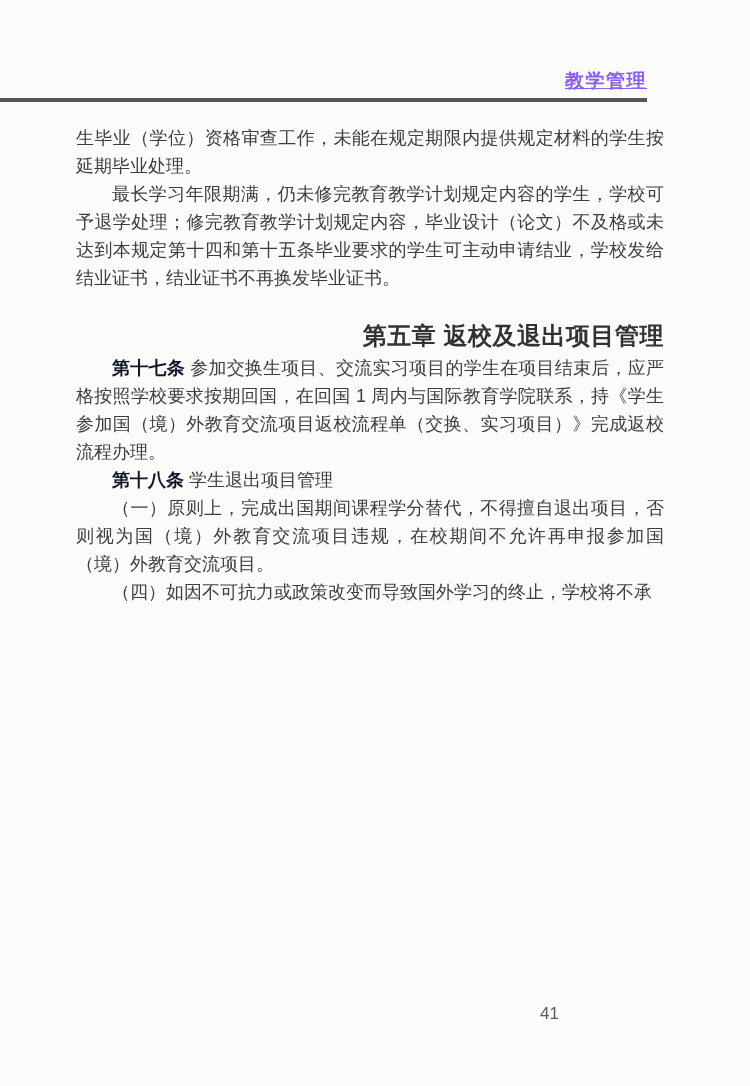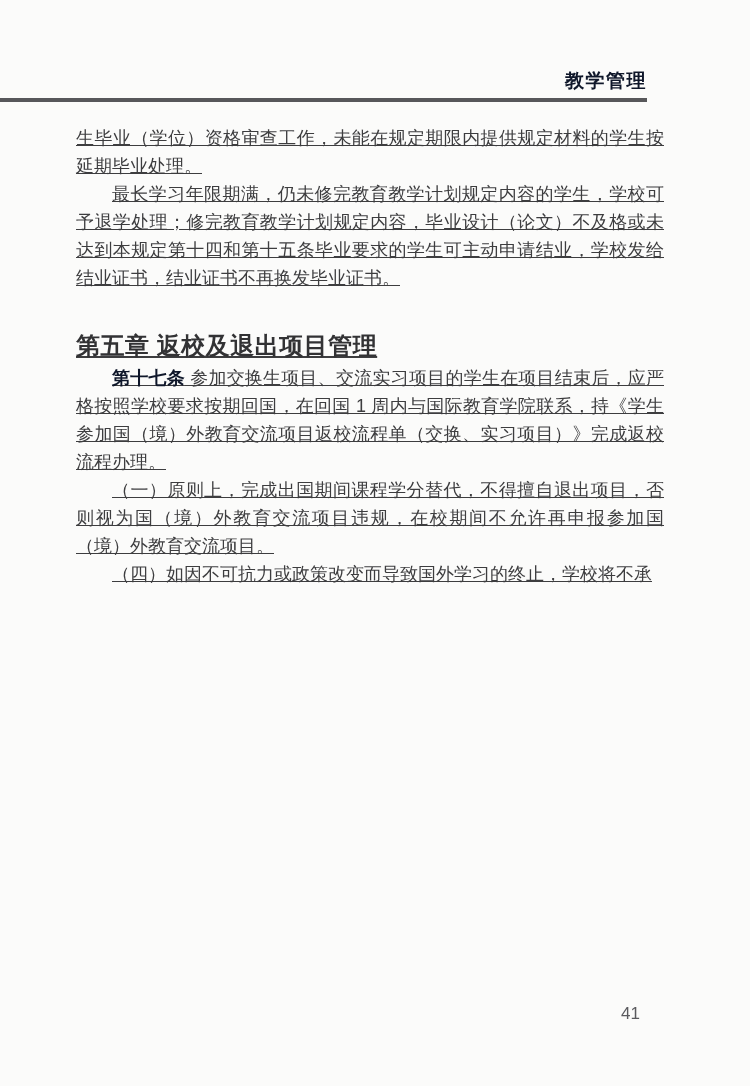--- a/index.html
+++ b/index.html
@@ -16,82 +16,82 @@
     color: #3d3d3f;
     overflow: hidden;
   }
   .header-title {
     position: absolute;
     top: 68px;
     right: 103px;
     font-size: 19px;
     font-weight: 600;
     letter-spacing: 1.5px;
-    color: #0f172a;
+    color: #8b5cf6;
     white-space: nowrap;
+    text-decoration: underline;
   }
   .header-rule {
     position: absolute;
     top: 98px;
     left: 0;
     width: 647px;
     height: 4px;
     background: #57575a;
   }
   .doc-body {
     position: absolute;
     top: 124px;
     left: 76px;
     width: 588px;
     font-size: 18px;
     line-height: 28px;
     text-align: justify;
     text-justify: inter-character;
     word-break: normal;
-    text-decoration: underline;
   }
   .para {
     margin: 0;
     padding: 0;
   }
   .para.indent {
     text-indent: 2em;
   }
   .bold {
     font-weight: bold;
     color: #0f172a;
   }
   .chapter-heading {
     font-size: 24px;
     line-height: 36px;
     font-weight: bold;
-    text-align: left;
+    text-align: right;
     text-indent: 0;
-    margin: 36px 0 0 0;
+    margin: 26px 0 0 0;
     color: #323234;
     letter-spacing: 0.5px;
   }
   .page-number {
     position: absolute;
     top: 1004px;
     left: 540px;
     width: 100px;
-    text-align: right;
     font-size: 17px;
     color: #5a5a5e;
   }
 </style>
 </head>
 <body>
 
 <div class="page">
   <div class="header-title">教学管理</div>
   <div class="header-rule"></div>
   <div class="doc-body" id="doc-body">
       <p class="para">生毕业（学位）资格审查工作，未能在规定期限内提供规定材料的学生按延期毕业处理。</p>
       <p class="para indent">最长学习年限期满，仍未修完教育教学计划规定内容的学生，学校可予退学处理；修完教育教学计划规定内容，毕业设计（论文）不及格或未达到本规定第十四和第十五条毕业要求的学生可主动申请结业，学校发给结业证书，结业证书不再换发毕业证书。</p>
       <div class="chapter-heading">第五章 返校及退出项目管理</div>
       <p class="para indent"><span class="bold">第十七条</span> 参加交换生项目、交流实习项目的学生在项目结束后，应严格按照学校要求按期回国，在回国 1 周内与国际教育学院联系，持《学生参加国（境）外教育交流项目返校流程单（交换、实习项目）》完成返校流程办理。</p>
+      <p class="para indent"><span class="bold">第十八条</span> 学生退出项目管理</p>
       <p class="para indent">（一）原则上，完成出国期间课程学分替代，不得擅自退出项目，否则视为国（境）外教育交流项目违规，在校期间不允许再申报参加国（境）外教育交流项目。</p>
       <p class="para indent">（四）如因不可抗力或政策改变而导致国外学习的终止，学校将不承</p>
     </div>
   <div class="page-number">41</div>
 </div>
 
 </body></html>

